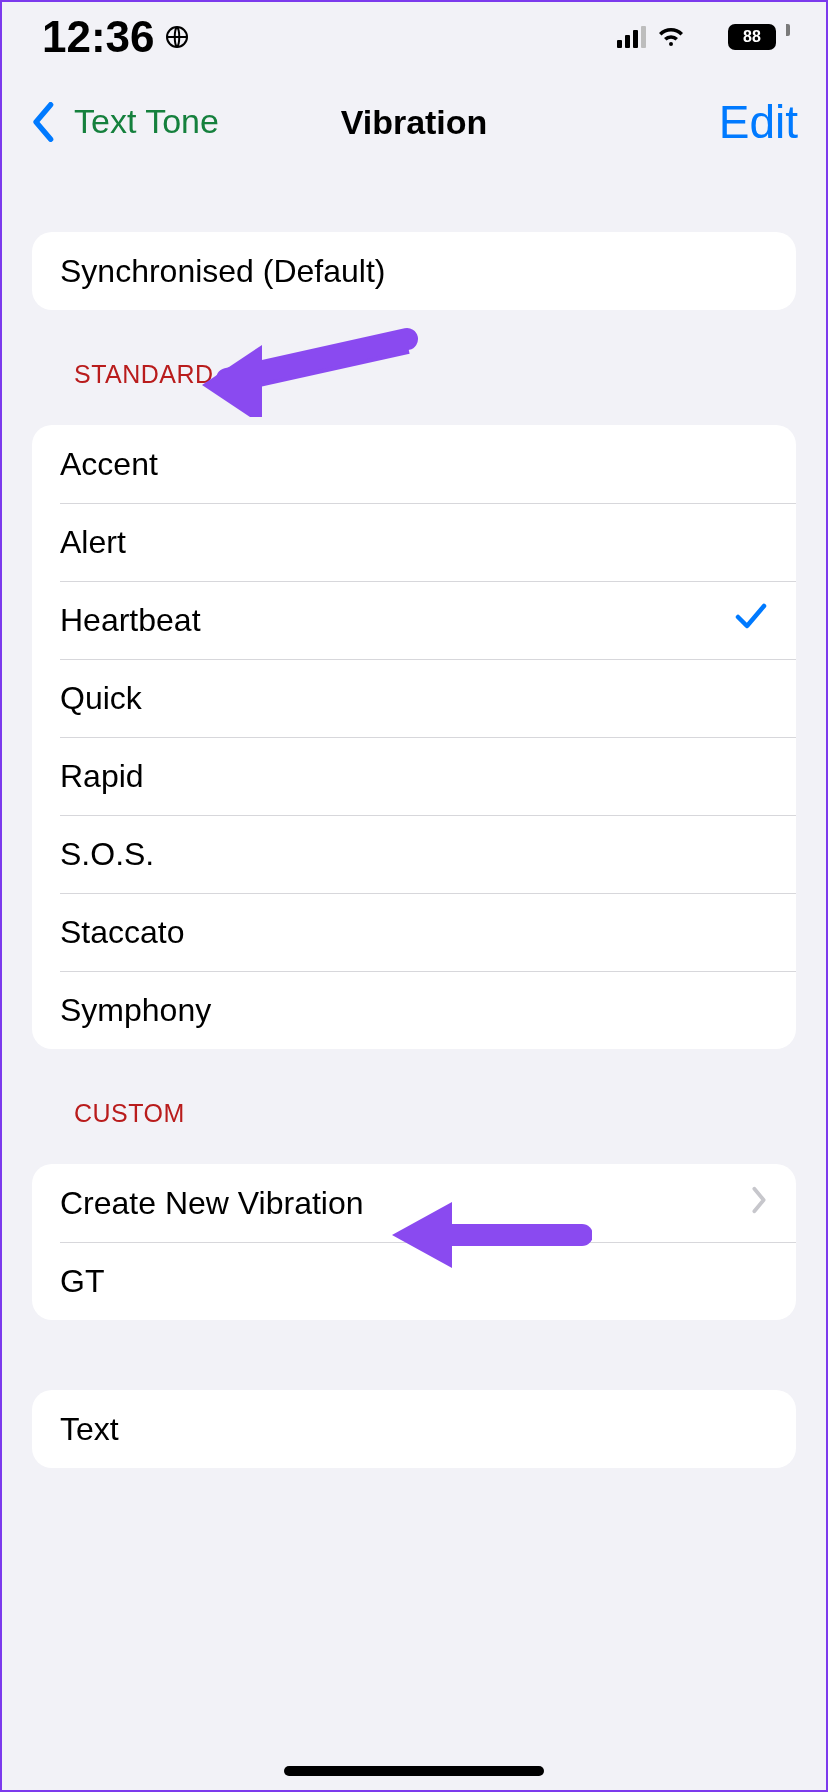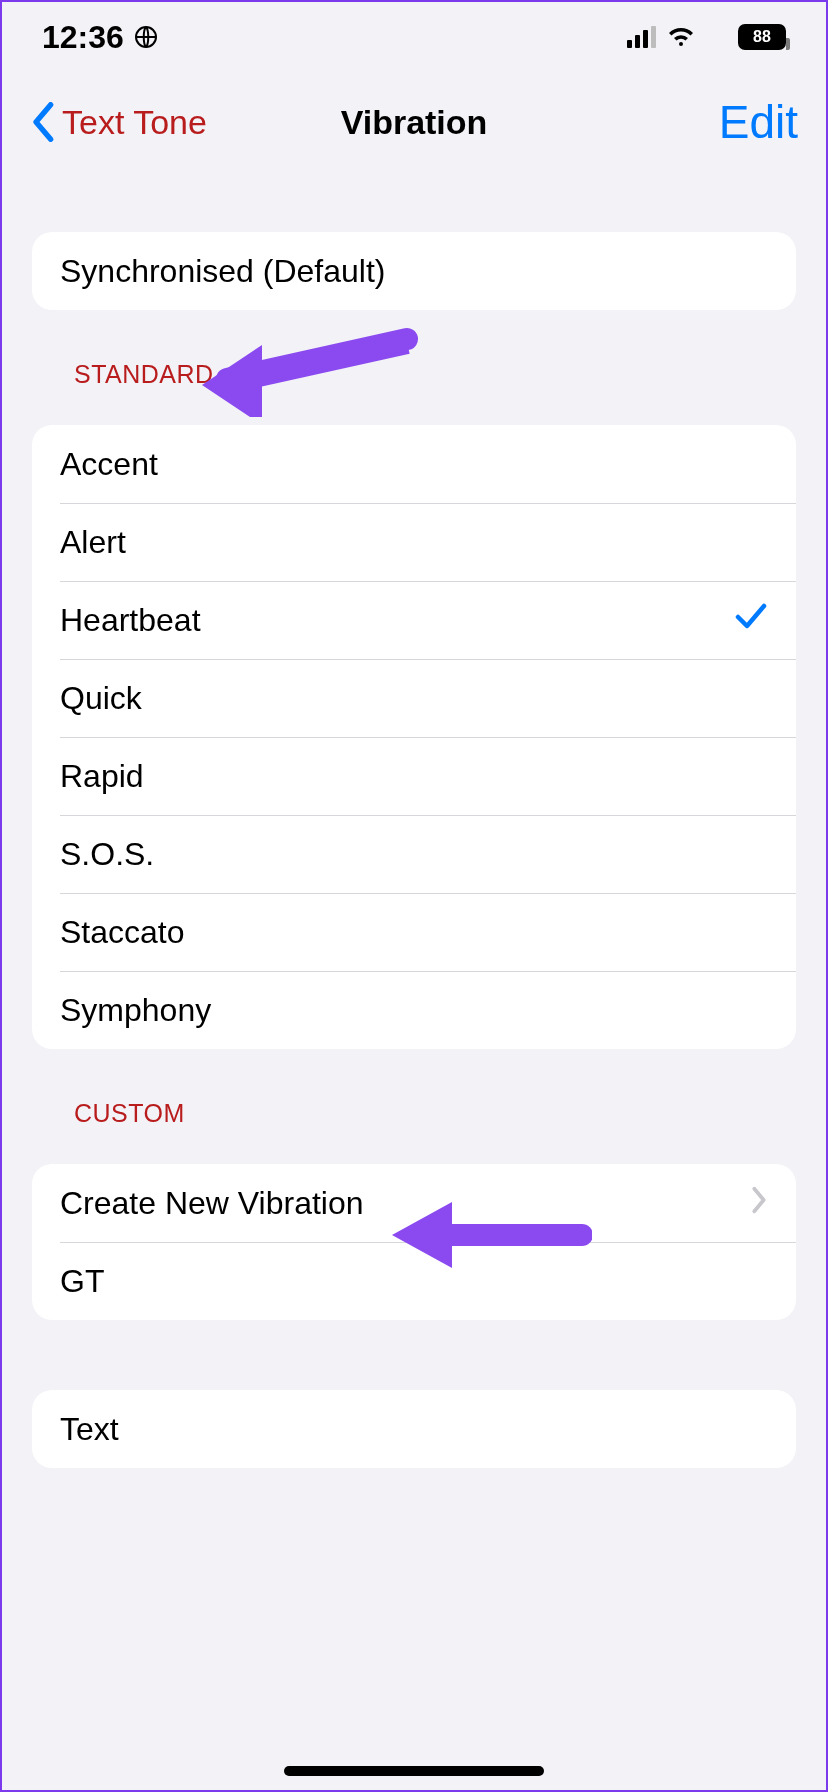--- a/index.html
+++ b/index.html
@@ -15,52 +15,52 @@
 
   
   .status-bar {
     height: 70px;
     display: flex;
     align-items: center;
     justify-content: space-between;
     padding: 0 36px 0 40px;
     font-weight: 600;
   }
-  .status-left { display: flex; align-items: center; gap: 10px; font-size: 32px; }
+  .status-left { display: flex; align-items: center; gap: 10px; font-size: 44px; }
   .globe-icon { width: 24px; height: 24px; }
   .status-right { display: flex; align-items: center; gap: 10px; }
   .signal-bars { display: flex; align-items: flex-end; gap: 3px; height: 22px; }
   .signal-bars span { width: 5px; background: #000; border-radius: 1px; }
   .signal-bars span:nth-child(1){height:8px;}
   .signal-bars span:nth-child(2){height:13px;}
   .signal-bars span:nth-child(3){height:18px;}
   .signal-bars span:nth-child(4){height:22px;background:#bdbdbd;}
   .wifi-icon { width: 30px; height: 22px; }
   .battery {
-    display: flex; align-items: flex-end; gap: 0; margin-left: 32px;
+    display: flex; align-items: flex-start; gap: 10px; margin-left: 32px;
   }
   .battery-body {
     width: 48px; height: 26px; border-radius: 7px; background: #000;
     display:flex; align-items:center; justify-content:center;
     color:#fff; font-size:16px; font-weight:700;
     position:relative;
   }
   .battery-cap { width:4px; height:12px; background:#7a7a7a; border-radius:0 2px 2px 0;}
 
   
   .nav-bar {
     height: 100px;
     display: flex;
     align-items: center;
     padding: 0 28px;
     position: relative;
   }
   .nav-back {
-    display: flex; align-items: center; gap: 4px;
-    color: #b91c1c; font-size: 34px;
+    display: flex; align-items: flex-start; gap: 16px;
+    color: #15803d; font-size: 34px;
   }
   .nav-back svg { width: 28px; height: 40px; }
   .nav-title {
     position: absolute; left: 0; right: 0; text-align: center;
     font-size: 34px; font-weight: 600;
     pointer-events: none;
   }
   .nav-edit {
     margin-left: auto; color:#007aff; font-size:46px;
   }

